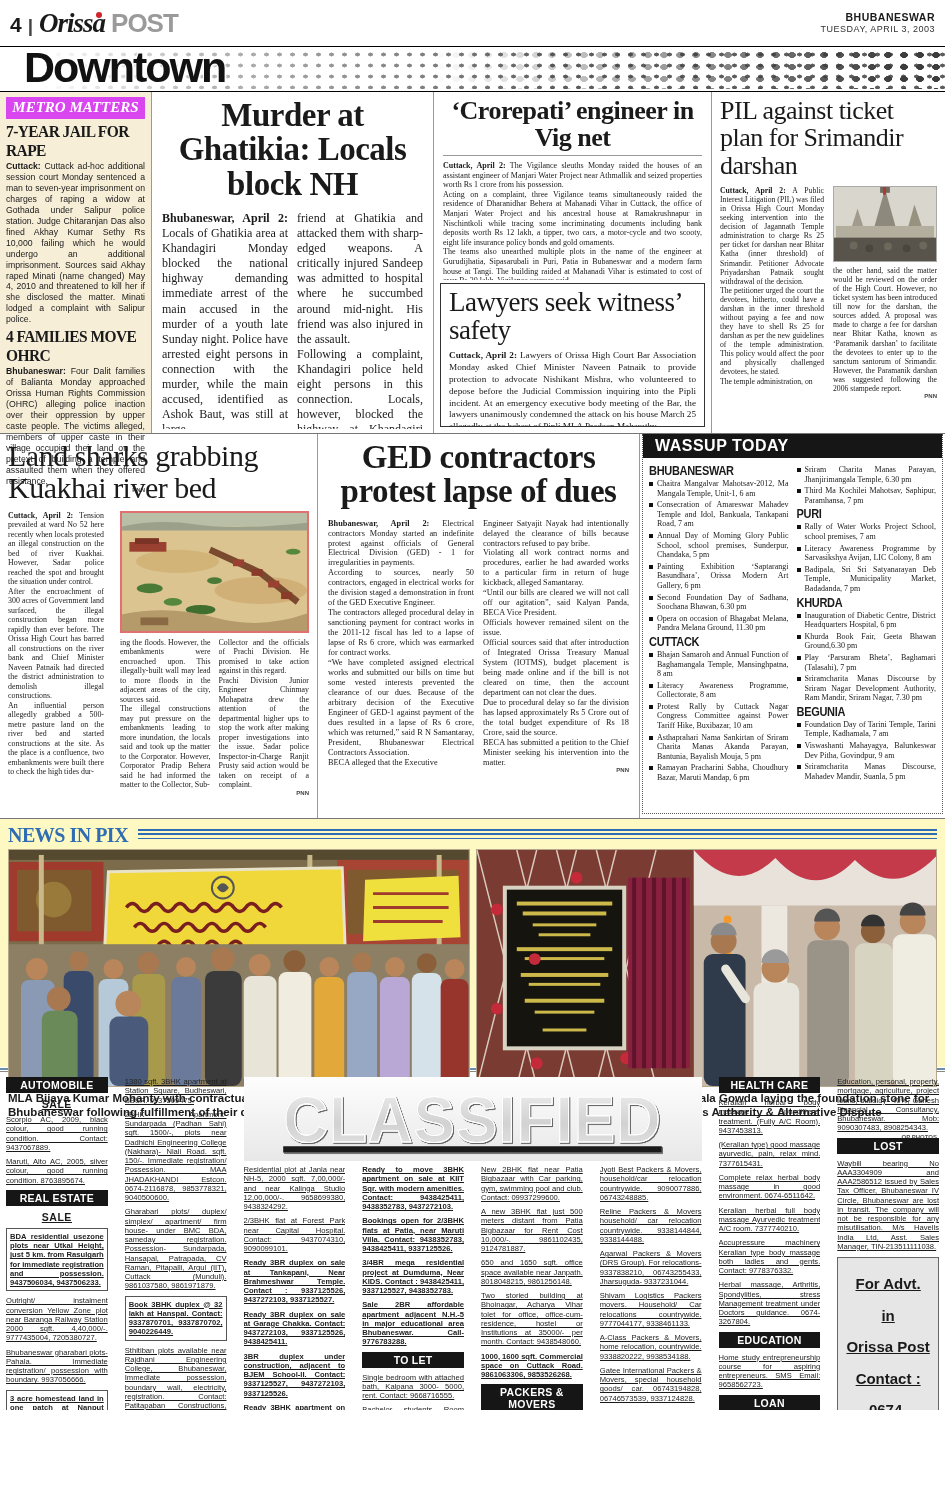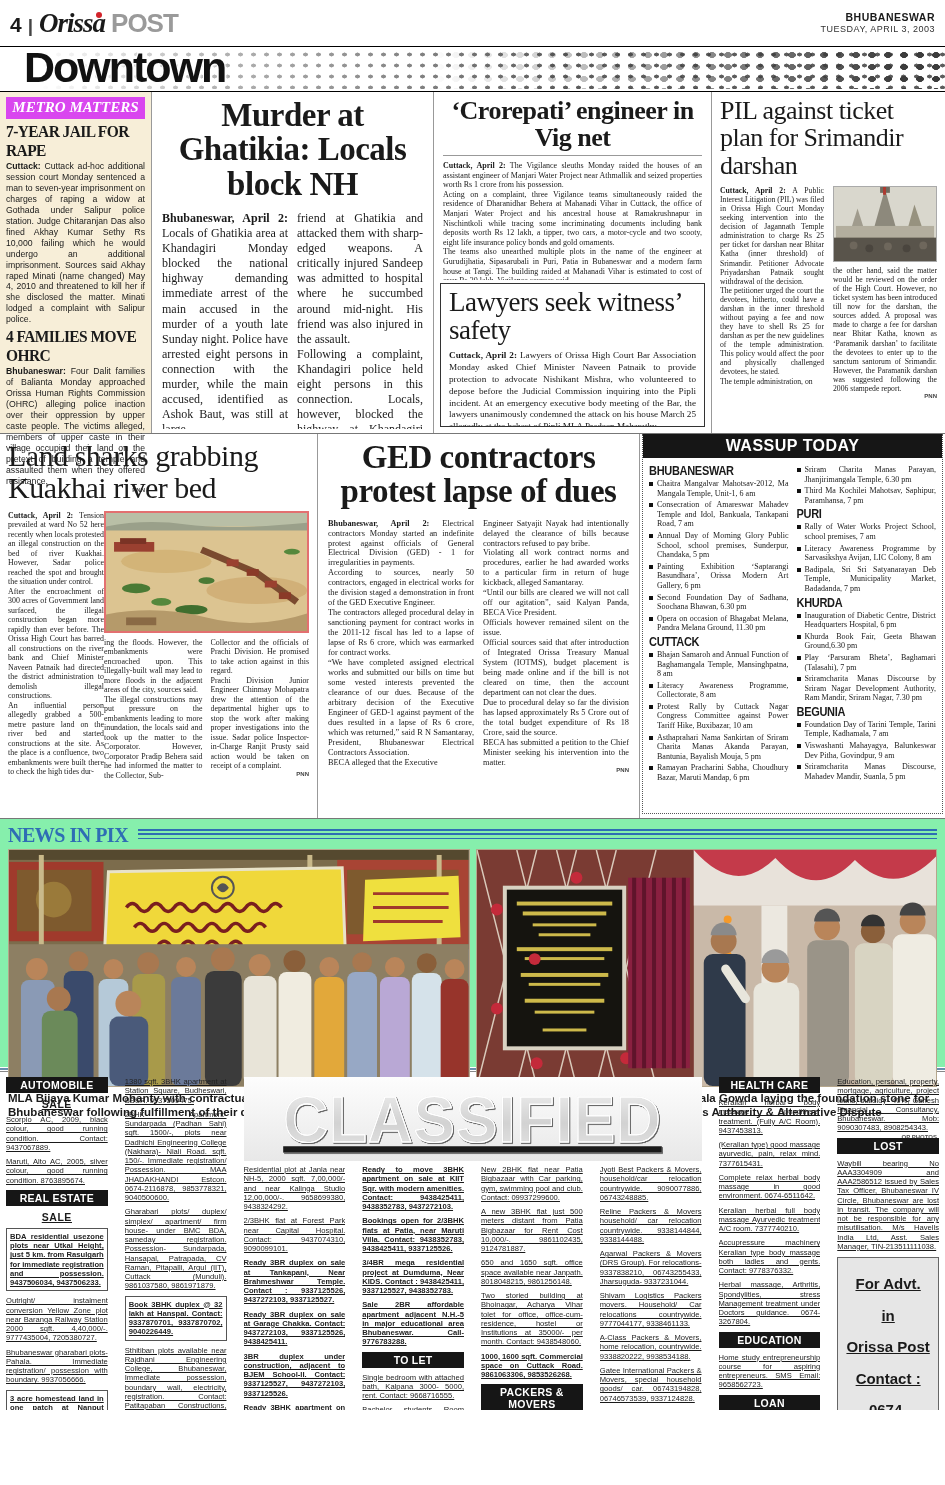--- a/index.html
+++ b/index.html
@@ -54,40 +54,40 @@
   .lawyers .body-txt { font-size:9.2px; line-height:1.3; }
   .pil { flex:1; padding:5px 8px; overflow:hidden; }
   .pil .hl-light { font-size:26px; margin-bottom:7px; }
   .pil .twocol .body-txt { font-size:7.7px; line-height:1.18; }
   .temple-ph { width:100%; height:76px; border:1px solid #aaa; margin-bottom:4px; display:block; }
 
   
   .row2 { height:385px; display:flex; border-bottom:1px solid #777; }
   .land { width:318px; padding:6px 8px; border-right:1px solid #999; }
   .land .hl-light { font-size:30px; margin-bottom:8px; }
-  .land-cols { display:flex; gap:0; height:300px; overflow:hidden; }
+  .land-cols { display:flex; gap:16px; height:300px; overflow:hidden; }
   .land-c1 { width:96px; overflow:hidden; }
   .land-right { flex:1; display:flex; flex-direction:column; }
   .river-ph { width:100%; height:122px; border:2px solid #e37070; margin-bottom:5px; }
   .land-sub { display:flex; gap:8px; flex:1; overflow:hidden; }
   .land-sub > div { flex:1; overflow:hidden; }
   .land .body-txt { font-size:7.9px; line-height:1.2; }
   .ged { width:322px; padding:6px 10px; border-right:1px solid #999; display:flex; flex-direction:column; }
   .ged .hl-bold { font-size:33px; margin-bottom:10px; }
   .ged .body-txt { font-size:8.3px; line-height:1.2; }
   .wassup { flex:1; border:1px dotted #555; border-top:none; margin:0 2px 4px; display:flex; flex-direction:column; }
-  .wassup-hdr { background:#161616; color:#fff; font-weight:bold; font-size:16px; text-align:center; padding:3px 3px; letter-spacing:.5px; }
+  .wassup-hdr { background:#161616; color:#fff; font-weight:bold; font-size:16px; padding:3px 12px; letter-spacing:.5px; }
   .wassup-cols { display:flex; flex:1; padding:4px 6px; gap:8px; overflow:hidden; }
   .wassup-cols > div { flex:1; overflow:hidden; }
   .wcity { font-size:11px; font-weight:bold; letter-spacing:-.3px; margin:3px 0 2px; transform:scaleY(1.1); }
   .wevent { font-family:"Liberation Serif",serif; font-size:8px; line-height:1.2; display:flex; gap:4px; margin-bottom:2px; text-align:justify; }
   .wevent .sq { flex:0 0 4px; width:4px; height:4px; background:#111; margin-top:3px; }
 
   
-  .pix { height:248px; background:#86efac; padding:4px 8px; }
+  .pix { height:248px; background:#fef9c3; padding:4px 8px; }
   .pix-titlerow { display:flex; align-items:center; height:24px; }
   .pix-title { color:#2e6db4; font-family:"Liberation Serif",serif; font-weight:bold; font-size:20px; letter-spacing:-.5px; white-space:nowrap; }
   .pix-rules { flex:1; height:13px; margin-left:10px; background:repeating-linear-gradient(to bottom,#2e6db4 0 1.7px, transparent 1.7px 4.4px); }
   .pix-photos { display:flex; gap:6px; height:238px; margin-top:2px; }
   .pix-photos svg { border:1px solid #b5a68c; background:#888; }
   .pix-caps { display:flex; gap:6px; margin-top:4px; }
   .pix-cap { flex:1; font-size:11.5px; font-weight:bold; line-height:1.25; }
   .pix-credit { font-size:6px; font-weight:bold; color:#555; text-align:right; }
 
   .blue-rule { height:5px; background:linear-gradient(#fff 0 1px,#6a8fae 1px 3px,#fff 3px); border-bottom:1px solid #888; }

